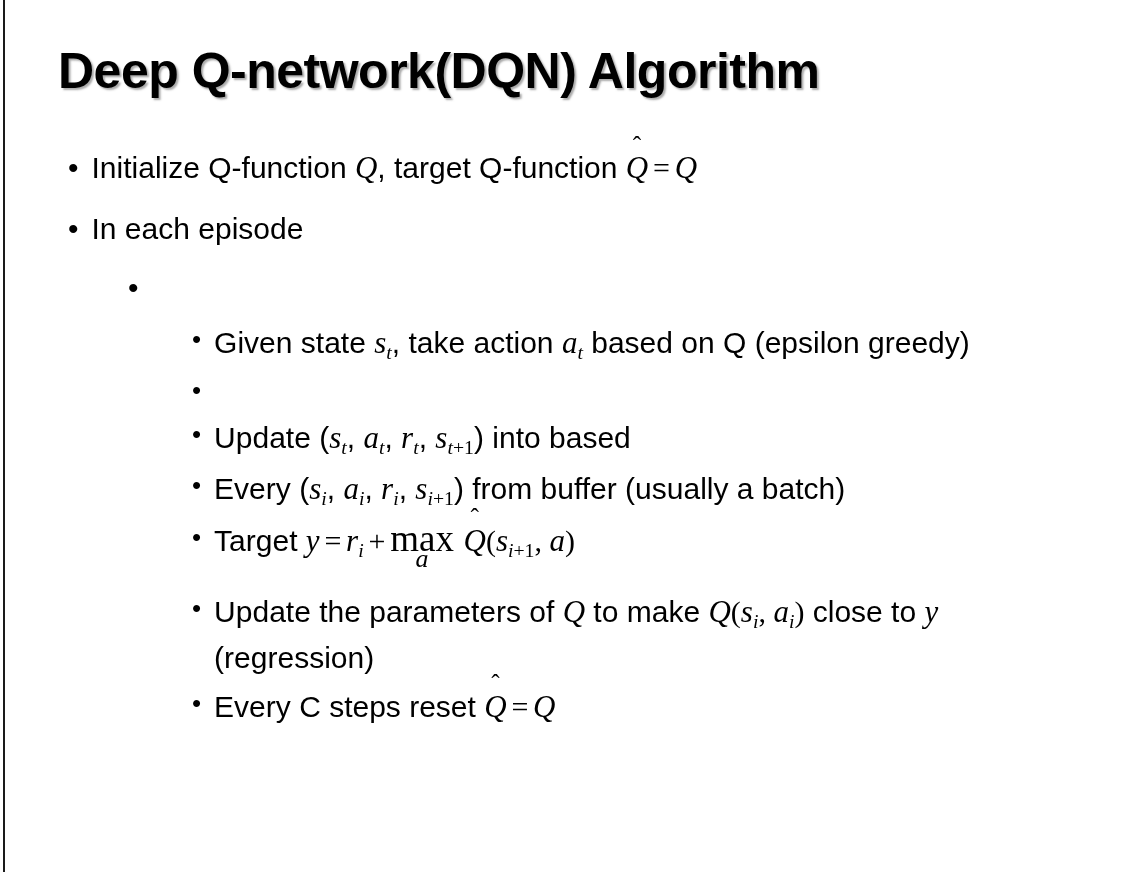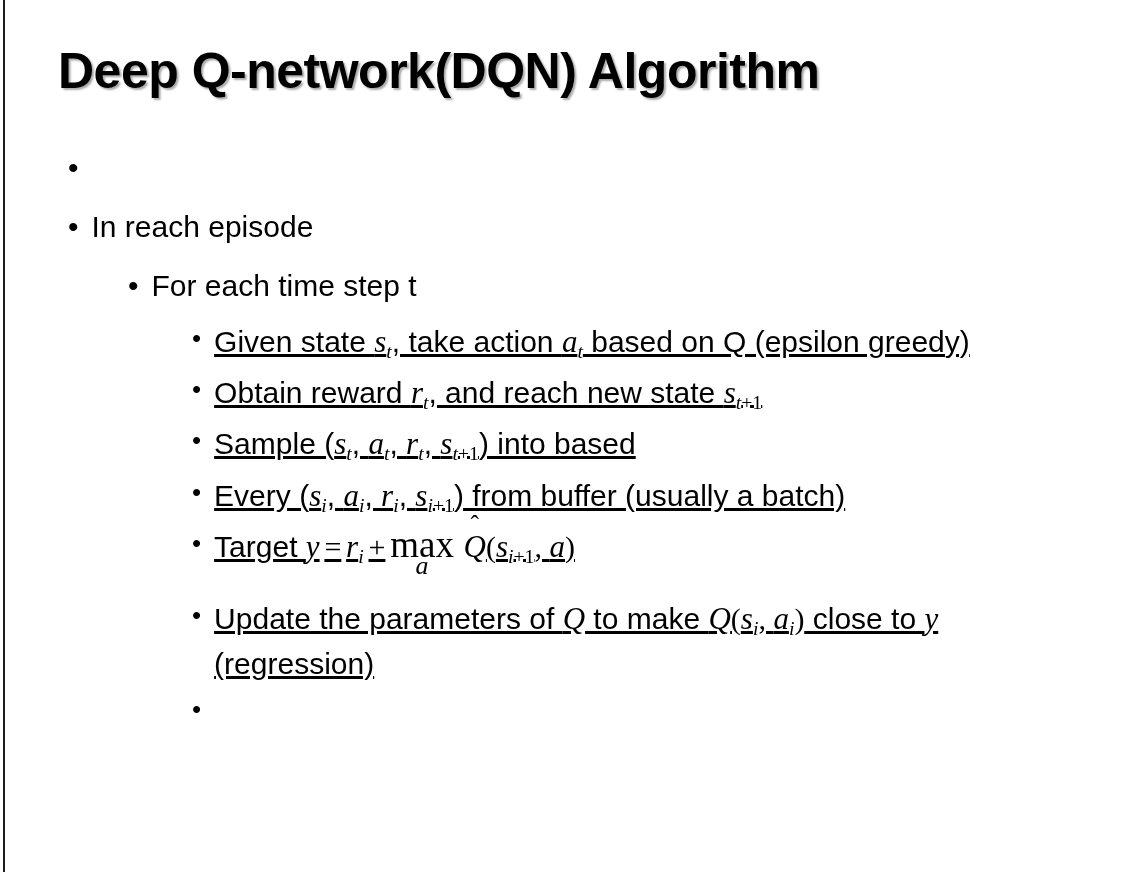--- a/index.html
+++ b/index.html
@@ -72,21 +72,21 @@
   }
 
   
   .lvl1 { padding-left: 68px; margin-bottom: 16px; }
   .lvl1 .bullet-text { max-width: 960px; }
 
   .lvl2 { padding-left: 128px; margin-bottom: 12px; }
   .lvl2 .bullet-text { max-width: 900px; }
 
   .lvl3 { padding-left: 192px; margin-bottom: 6px; }
-  .lvl3 .bullet-text { max-width: 890px; text-decoration: underline; }
+  .lvl3 .bullet-text { max-width: 890px; }
 
   .lvl3 .bullet-dot { font-size: 26px; }
 
   
   .math {
     font-family: "Liberation Serif", serif;
     font-style: italic;
     font-size: 31px;
   }
   .math-up {
@@ -153,60 +153,60 @@
 <div class="slide">
 
   <div class="slide-edge-left"></div>
 
   <div class="slide-title">Deep Q-network(DQN) Algorithm</div>
 
   <div class="body-area">
 
     <div class="bullet-row lvl1">
       <span class="bullet-dot">•</span>
+      <span class="bullet-text"><span>Initialize Q-function </span><span class="math">Q</span><span>, target Q-function </span><span class="qhat"><span class="hat">̂</span><span>Q</span></span><span class="math-up eqspace">=</span><span class="math">Q</span></span>
     </div>
 
     <div class="bullet-row lvl1">
       <span class="bullet-dot">•</span>
-      <span class="bullet-text">In reach episode</span>
+      <span class="bullet-text">In each episode</span>
     </div>
 
     <div class="bullet-row lvl2">
       <span class="bullet-dot">•</span>
-      <span class="bullet-text">For each time step t</span>
     </div>
 
     <div class="bullet-row lvl3">
       <span class="bullet-dot">•</span>
       <span class="bullet-text"><span>Given state </span><span class="math">s</span><span class="sub">t</span><span>, take action </span><span class="math">a</span><span class="sub">t</span><span> based on Q (epsilon greedy)</span></span>
     </div>
 
     <div class="bullet-row lvl3">
       <span class="bullet-dot">•</span>
-      <span class="bullet-text"><span>Obtain reward </span><span class="math">r</span><span class="sub">t</span><span>, and reach new state </span><span class="math">s</span><span class="sub"><span>t</span><span class="up">+1</span></span></span>
-    </div>
-
-    <div class="bullet-row lvl3">
-      <span class="bullet-dot">•</span>
-      <span class="bullet-text"><span>Sample (</span><span class="math">s</span><span class="sub">t</span><span>, </span><span class="math">a</span><span class="sub">t</span><span>, </span><span class="math">r</span><span class="sub">t</span><span>, </span><span class="math">s</span><span class="sub"><span>t</span><span class="up">+1</span></span><span>) into based</span></span>
+    </div>
+
+    <div class="bullet-row lvl3">
+      <span class="bullet-dot">•</span>
+      <span class="bullet-text"><span>Update (</span><span class="math">s</span><span class="sub">t</span><span>, </span><span class="math">a</span><span class="sub">t</span><span>, </span><span class="math">r</span><span class="sub">t</span><span>, </span><span class="math">s</span><span class="sub"><span>t</span><span class="up">+1</span></span><span>) into based</span></span>
     </div>
 
     <div class="bullet-row lvl3">
       <span class="bullet-dot">•</span>
       <span class="bullet-text"><span>Every (</span><span class="math">s</span><span class="sub">i</span><span>, </span><span class="math">a</span><span class="sub">i</span><span>, </span><span class="math">r</span><span class="sub">i</span><span>, </span><span class="math">s</span><span class="sub"><span>i</span><span class="up">+1</span></span><span>) from buffer (usually a batch)</span></span>
     </div>
 
     <div class="bullet-row lvl3" style="margin-bottom:26px;">
       <span class="bullet-dot">•</span>
       <span class="bullet-text"><span>Target </span><span class="math">y</span><span class="math-up eqspace">=</span><span class="math">r</span><span class="sub">i</span><span class="math-up eqspace">+</span><span class="maxop"><span>max</span><span class="oplimit">a</span></span><span class="eqspace"></span><span class="qhat"><span class="hat">̂</span><span>Q</span></span><span class="math-up">(</span><span class="math">s</span><span class="sub"><span>i</span><span class="up">+1</span></span><span class="math-up">, </span><span class="math">a</span><span class="math-up">)</span></span>
     </div>
 
     <div class="bullet-row lvl3">
       <span class="bullet-dot">•</span>
       <span class="bullet-text"><span>Update the parameters of </span><span class="math">Q</span><span> to make </span><span class="math">Q</span><span class="math-up">(</span><span class="math">s</span><span class="sub">i</span><span class="math-up">, </span><span class="math">a</span><span class="sub">i</span><span class="math-up">)</span><span> close to </span><span class="math">y</span><span> (regression)</span></span>
     </div>
 
     <div class="bullet-row lvl3">
       <span class="bullet-dot">•</span>
+      <span class="bullet-text"><span>Every C steps reset </span><span class="qhat"><span class="hat">̂</span><span>Q</span></span><span class="math-up eqspace">=</span><span class="math">Q</span></span>
     </div>
 
   </div>
 </div>
 
 </body></html>

